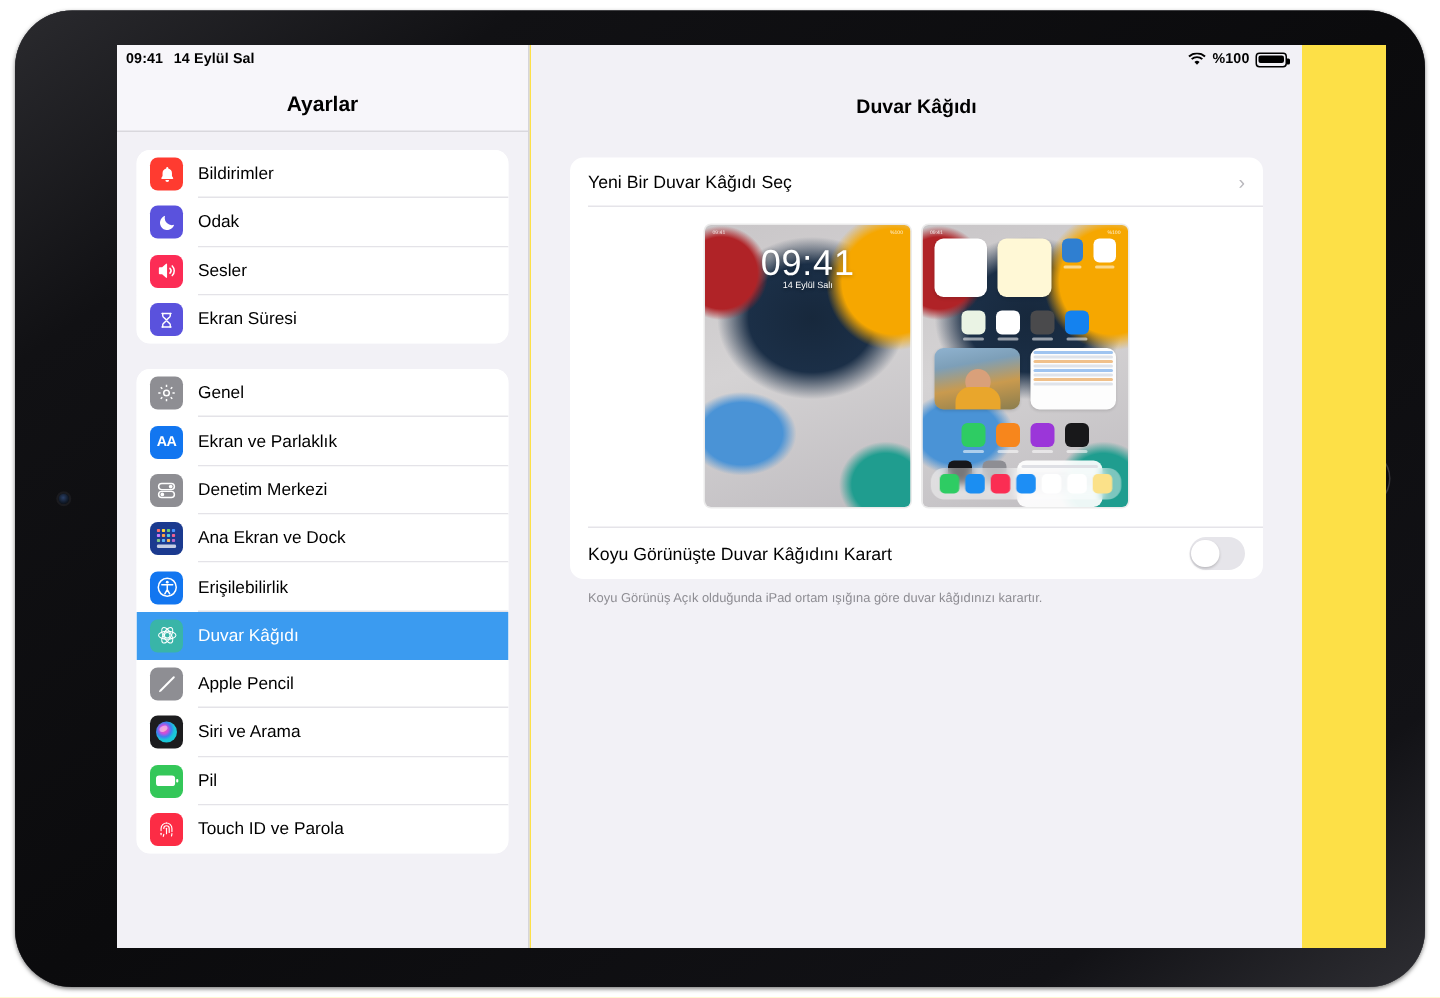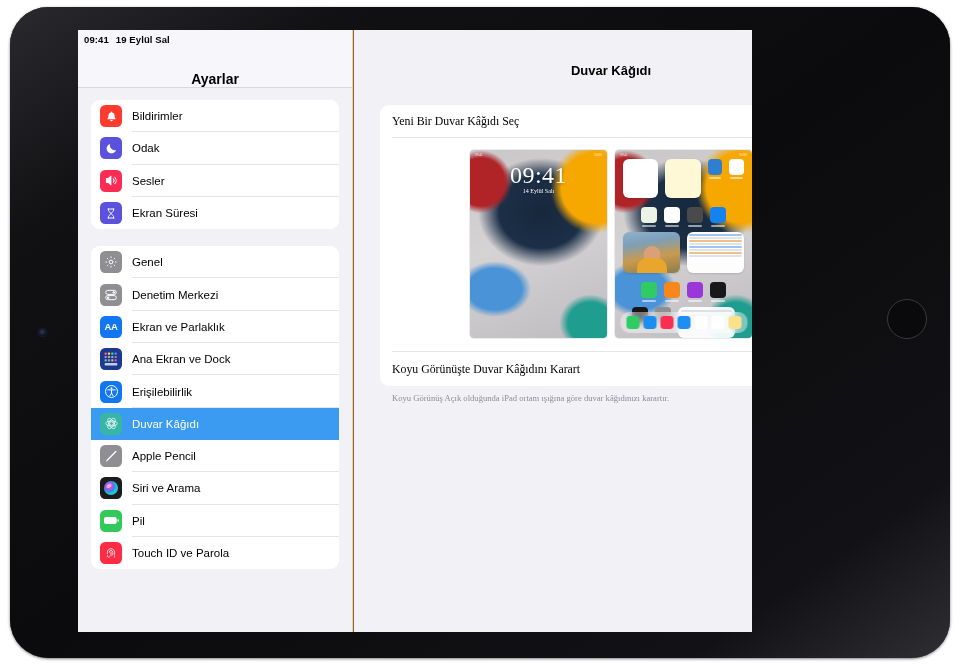--- a/index.html
+++ b/index.html
@@ -39,22 +39,22 @@
     left: 887px; top: 299px;
     width: 40px; height: 40px; border-radius: 50%;
     border: 1.4px solid #3a3a3e;
     background: #0a0a0c;
   }
 
   
   #screen {
     position: absolute;
     left: 78px; top: 30px;
-    width: 674px; height: 602px;
-    background: #a16207;
+    width: 846px; height: 602px;
+    background: #fde047;
     overflow: hidden;
   }
 
   
   #status-bar {
     position: absolute; left: 0; top: 0;
     width: 790px; height: 19px;
     display: flex; align-items: center;
     justify-content: space-between;
     padding: 0 10px 0 6px;
@@ -83,20 +83,21 @@
     position: absolute; left: 0; top: 0;
     width: 275px; height: 602px;
     background: #f2f1f6;
     border-right: 1px solid #d6d5da;
     overflow: hidden;
   }
   #sidebar-header {
     height: 58px; background: #f7f6fa;
     border-bottom: 1px solid #d9d8dd;
     display: flex; align-items: flex-end; justify-content: center;
+    padding-bottom: 10px;
   }
   #sidebar-title { font-size: 14px; font-weight: bold; color: #000; }
 
   #sidebar-scroll { padding: 12px 13px 0 13px; }
   .group {
     background: #fff; border-radius: 9px; overflow: hidden;
     margin-bottom: 17px;
   }
   .row {
     display: flex; align-items: center;
@@ -127,21 +128,21 @@
     position: absolute; left: 276px; top: 0;
     width: 514px; height: 602px;
     background: #f2f1f6;
   }
   #main-header {
     height: 58px; display: flex; align-items: flex-end;
     justify-content: center; padding-bottom: 10px;
   }
   #main-title { font-size: 13px; font-weight: bold; color: #000; }
 
-  #main-body { padding: 17px 26px 0 26px; font-family: Liberation Serif, serif; }
+  #main-body { padding: 17px 26px 0 26px; }
 
   .card { background: #fff; border-radius: 9px; overflow: hidden; }
   .card-row {
     display: flex; align-items: center; justify-content: space-between;
     height: 32px; padding: 0 12px;
     position: relative;
   }
   .card-row-label { font-size: 11.8px; color: #000; }
   .card-sep { height: 1px; background: #e5e4e9; margin-left: 12px; }
   .chevron { color: #b9b8bd; font-size: 13px; line-height: 1; }
@@ -270,21 +271,21 @@
 <div id="device"></div>
 <div id="bezel-inner"></div>
 <div id="camera"></div>
 <div id="home-button"></div>
 
 <div id="screen">
 
   <div id="status-bar">
     <div id="status-left">
       <span class="sb-text">09:41</span>
-      <span class="sb-text">19 Eylül Sal</span>
+      <span class="sb-text">14 Eylül Sal</span>
     </div>
     <div id="status-right">
       <span>
         <svg class="wifi-icon" width="12" height="9" viewBox="0 0 12 9">
           <path d="M6 8.2 4.3 6.3a2.6 2.6 0 0 1 3.4 0L6 8.2z" fill="#000"></path>
           <path d="M2.9 4.9 2 4a5.9 5.9 0 0 1 8 0l-.9.9a4.6 4.6 0 0 0-6.2 0z" fill="#000"></path>
           <path d="M1.1 3.1.2 2.2a8.6 8.6 0 0 1 11.6 0l-.9.9a7.3 7.3 0 0 0-9.8 0z" fill="#000"></path>
         </svg>
       </span>
       <span class="sb-text">%100</span>
@@ -346,36 +347,36 @@
             <div class="app-icon" style="background: rgb(142, 142, 147);">
               <svg width="14" height="14" viewBox="0 0 24 24" fill="none" stroke="#fff" stroke-width="1.7">
                 <circle cx="12" cy="12" r="3.2"></circle>
                 <path d="M12 2.6v2.6M12 18.8v2.6M21.4 12h-2.6M5.2 12H2.6M18.6 5.4l-1.8 1.8M7.2 16.8l-1.8 1.8M18.6 18.6l-1.8-1.8M7.2 7.2 5.4 5.4"></path>
               </svg>
             </div>
             <span class="row-label">Genel</span>
             <div class="sep"></div>
           </div>
           <div class="row">
+            <div class="app-icon" style="background: rgb(18, 118, 240);">
+              <span style="color:#fff;font-size:9.5px;font-weight:bold;letter-spacing:-.3px;font-family:'Liberation Sans',sans-serif">AA</span>
+            </div>
+            <span class="row-label">Ekran ve Parlaklık</span>
+            <div class="sep"></div>
+          </div>
+          <div class="row">
             <div class="app-icon" style="background: rgb(142, 142, 147);">
               <svg width="14" height="14" viewBox="0 0 24 24">
                 <rect x="3" y="4" width="18" height="7" rx="3.5" fill="none" stroke="#fff" stroke-width="1.7"></rect>
                 <circle cx="16.8" cy="7.5" r="2.1" fill="#fff"></circle>
                 <rect x="3" y="13" width="18" height="7" rx="3.5" fill="none" stroke="#fff" stroke-width="1.7"></rect>
                 <circle cx="7.2" cy="16.5" r="2.1" fill="#fff"></circle>
               </svg>
             </div>
             <span class="row-label">Denetim Merkezi</span>
-            <div class="sep"></div>
-          </div>
-          <div class="row">
-            <div class="app-icon" style="background: rgb(18, 118, 240);">
-              <span style="color:#fff;font-size:9.5px;font-weight:bold;letter-spacing:-.3px;font-family:'Liberation Sans',sans-serif">AA</span>
-            </div>
-            <span class="row-label">Ekran ve Parlaklık</span>
             <div class="sep"></div>
           </div>
           <div class="row">
             <div class="app-icon" style="background: rgb(27, 58, 143);">
               <svg width="16" height="16" viewBox="0 0 24 24">
                 <g>
                   <rect x="2.4" y="2.4" width="3.2" height="3.2" rx=".8" fill="#ff6b6b"></rect>
                   <rect x="7.4" y="2.4" width="3.2" height="3.2" rx=".8" fill="#ffd93d"></rect>
                   <rect x="12.4" y="2.4" width="3.2" height="3.2" rx=".8" fill="#6bcB77"></rect>
                   <rect x="17.4" y="2.4" width="3.2" height="3.2" rx=".8" fill="#4d96ff"></rect>

